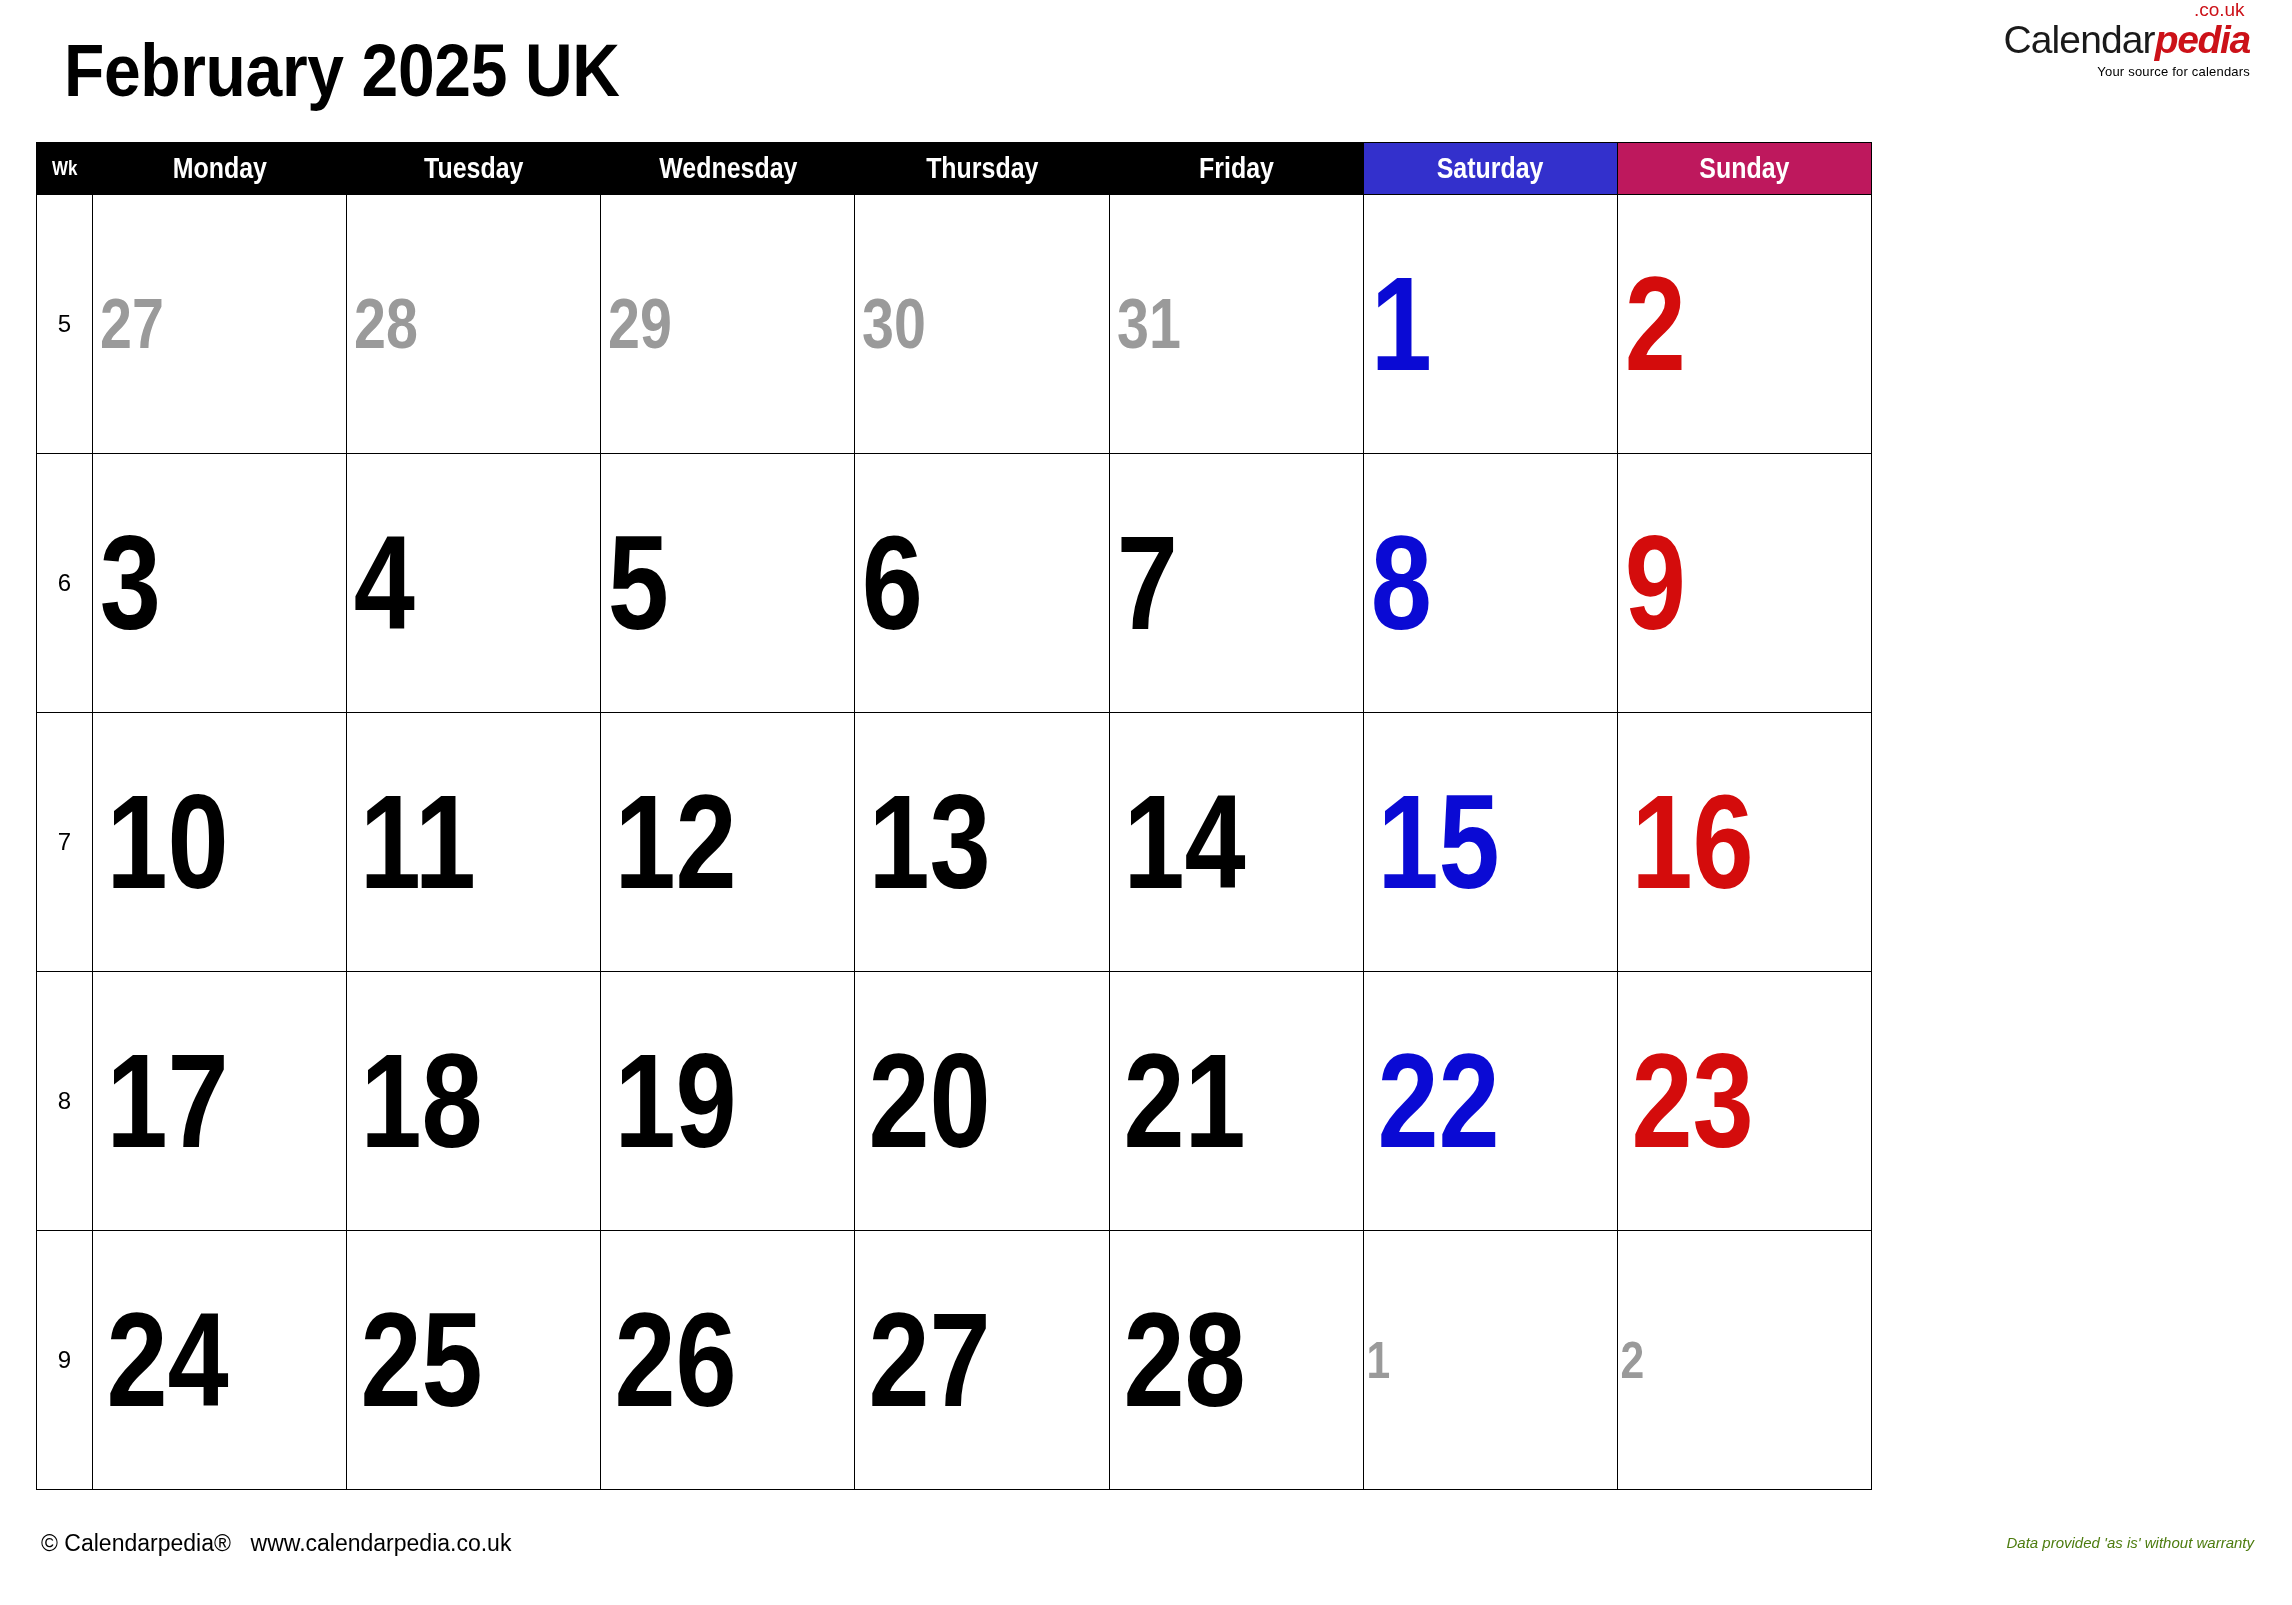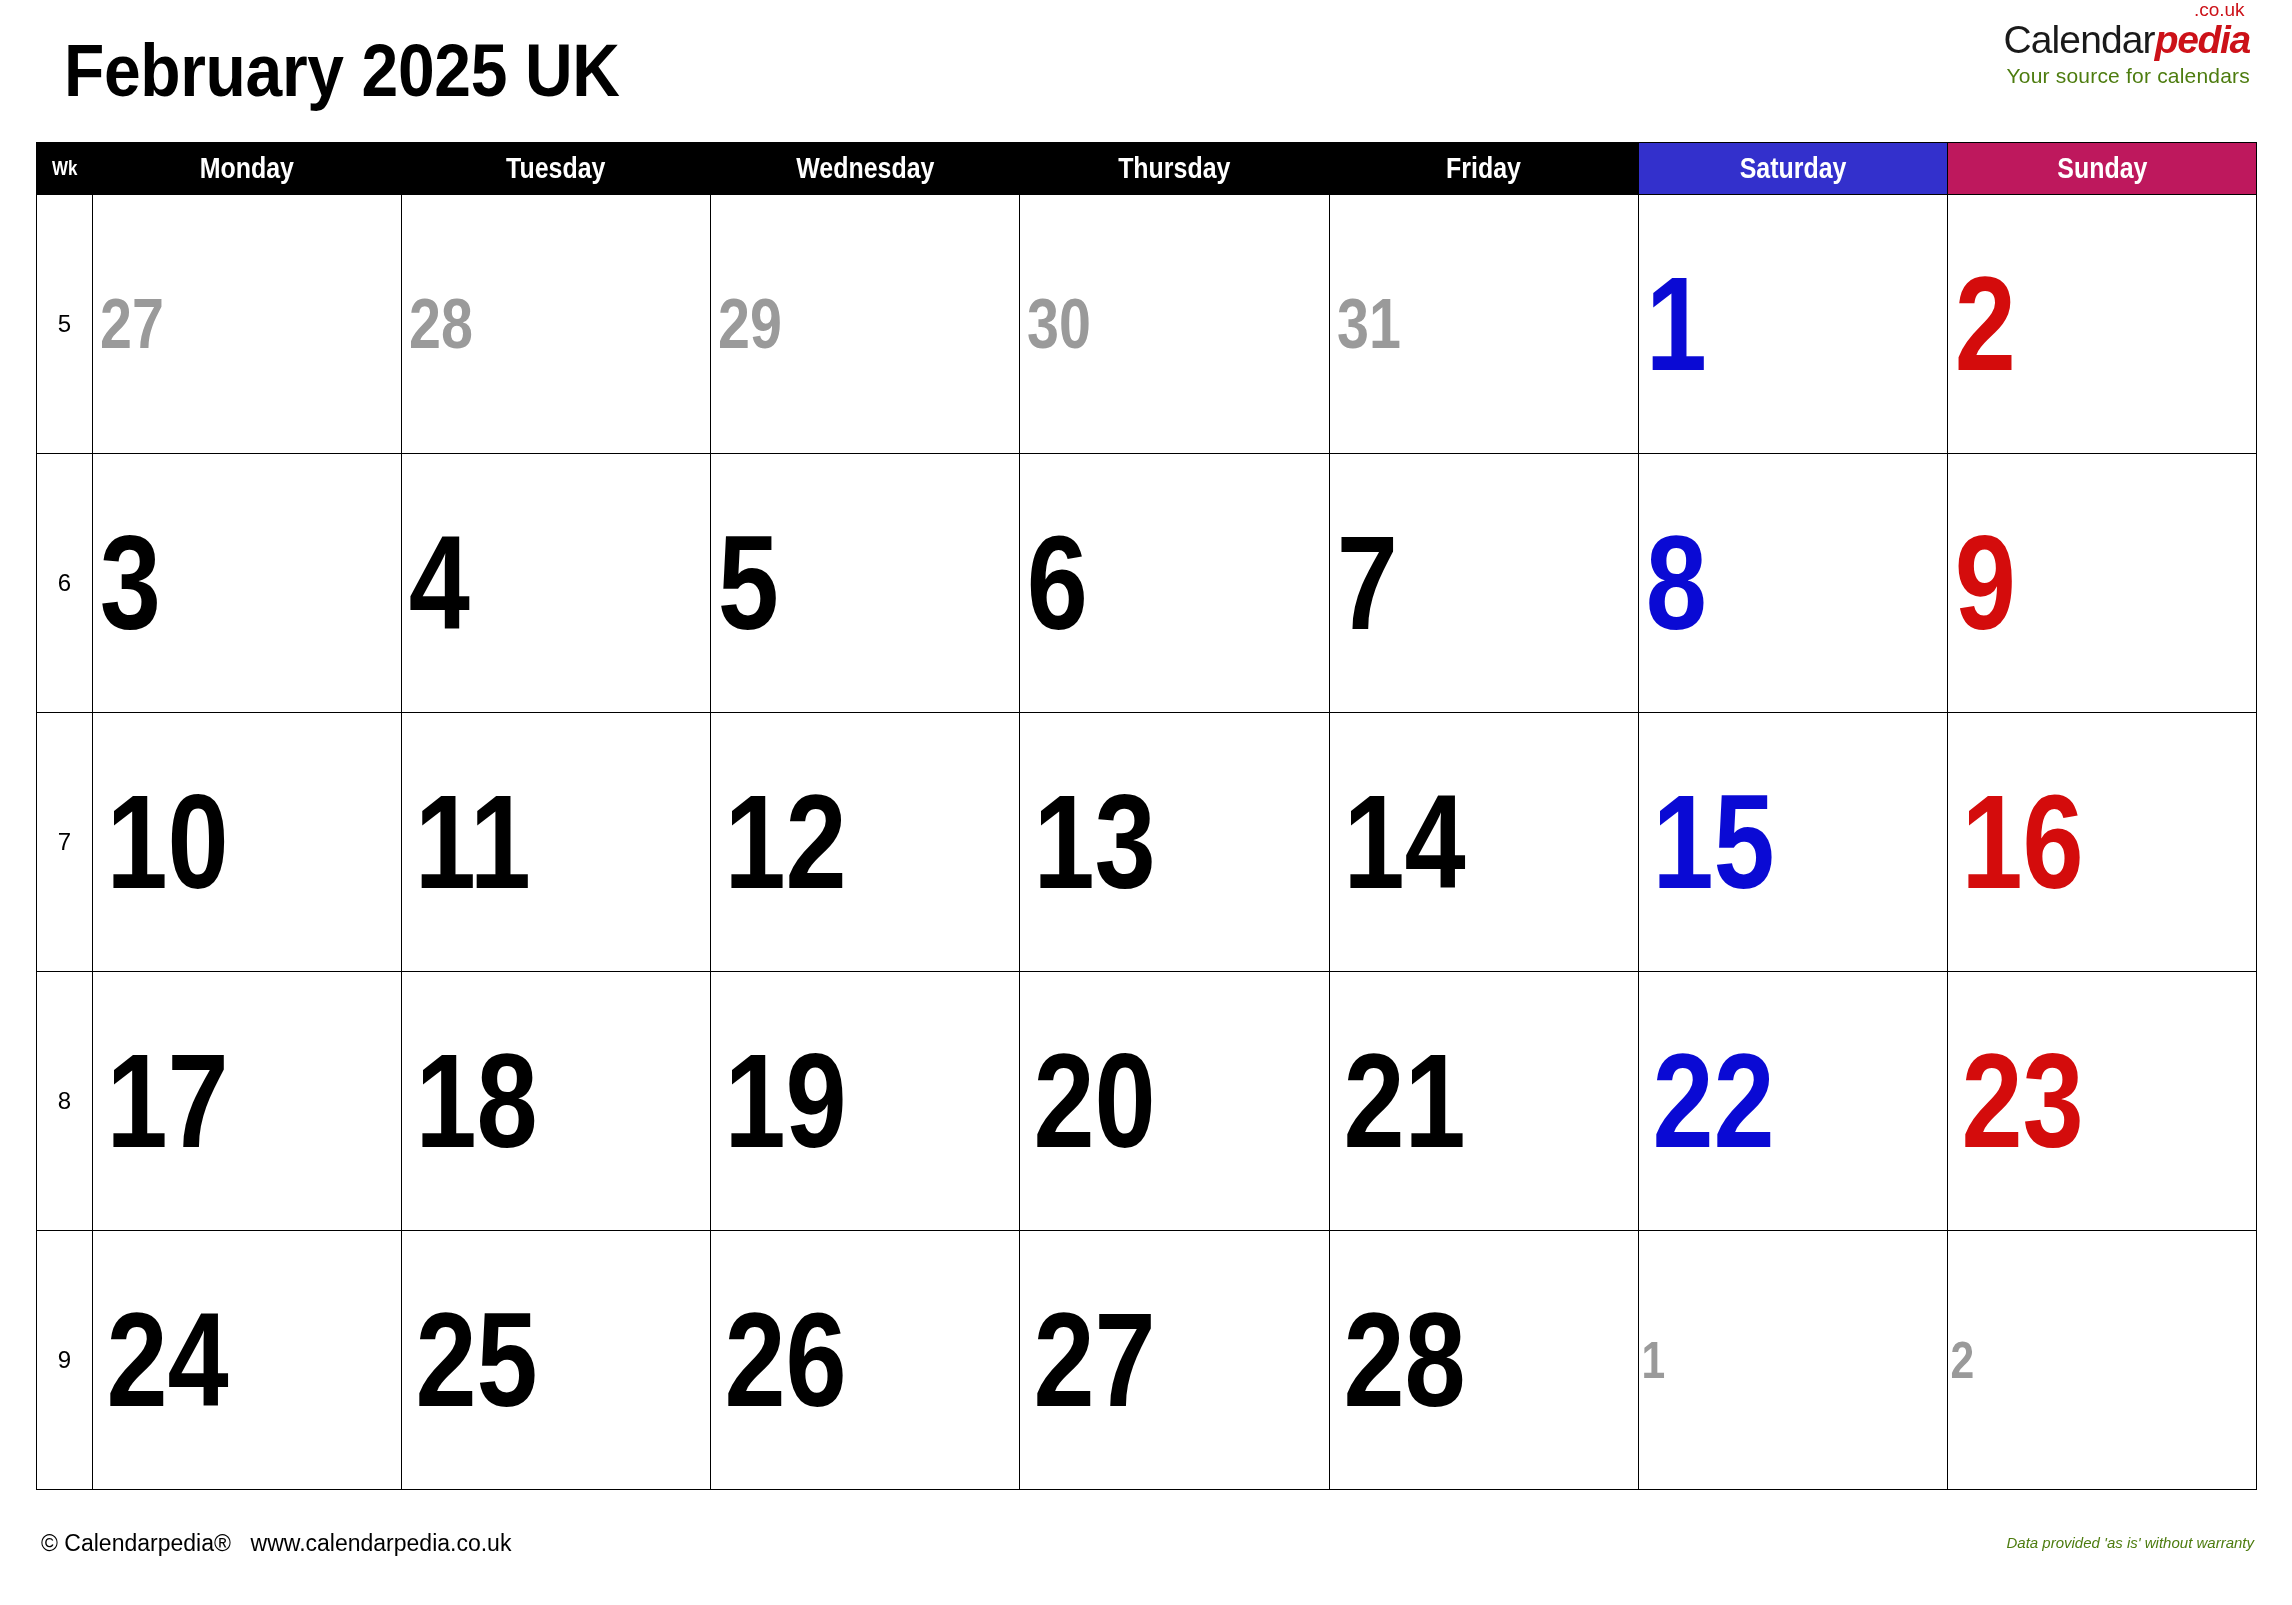--- a/index.html
+++ b/index.html
@@ -60,31 +60,31 @@
     right:5.4px;
     top:-19.7px;
     font-size:19px;
     color:#cc1118;
     font-weight:400;
     font-style:normal;
     letter-spacing:0;
   }
   .brand-tag {
     margin-top:6.3px;
-    font-size:21px;
-    color:#4d7c0f;
+    font-size:13px;
+    color:#000000;
     letter-spacing:0.2px;
     white-space:nowrap;
   }
 
   
   .cal {
     position:absolute;
     left:36px; top:142px;
-    width:2221px;
+    width:1836px;
     border-collapse:collapse;
     table-layout:fixed;
     border-radius:28px;
   }
   .cal td, .cal th { border:1.8px solid #000; padding:0; }
 
   thead th {
     background:#000;
     color:#fff;
     height:52px;

